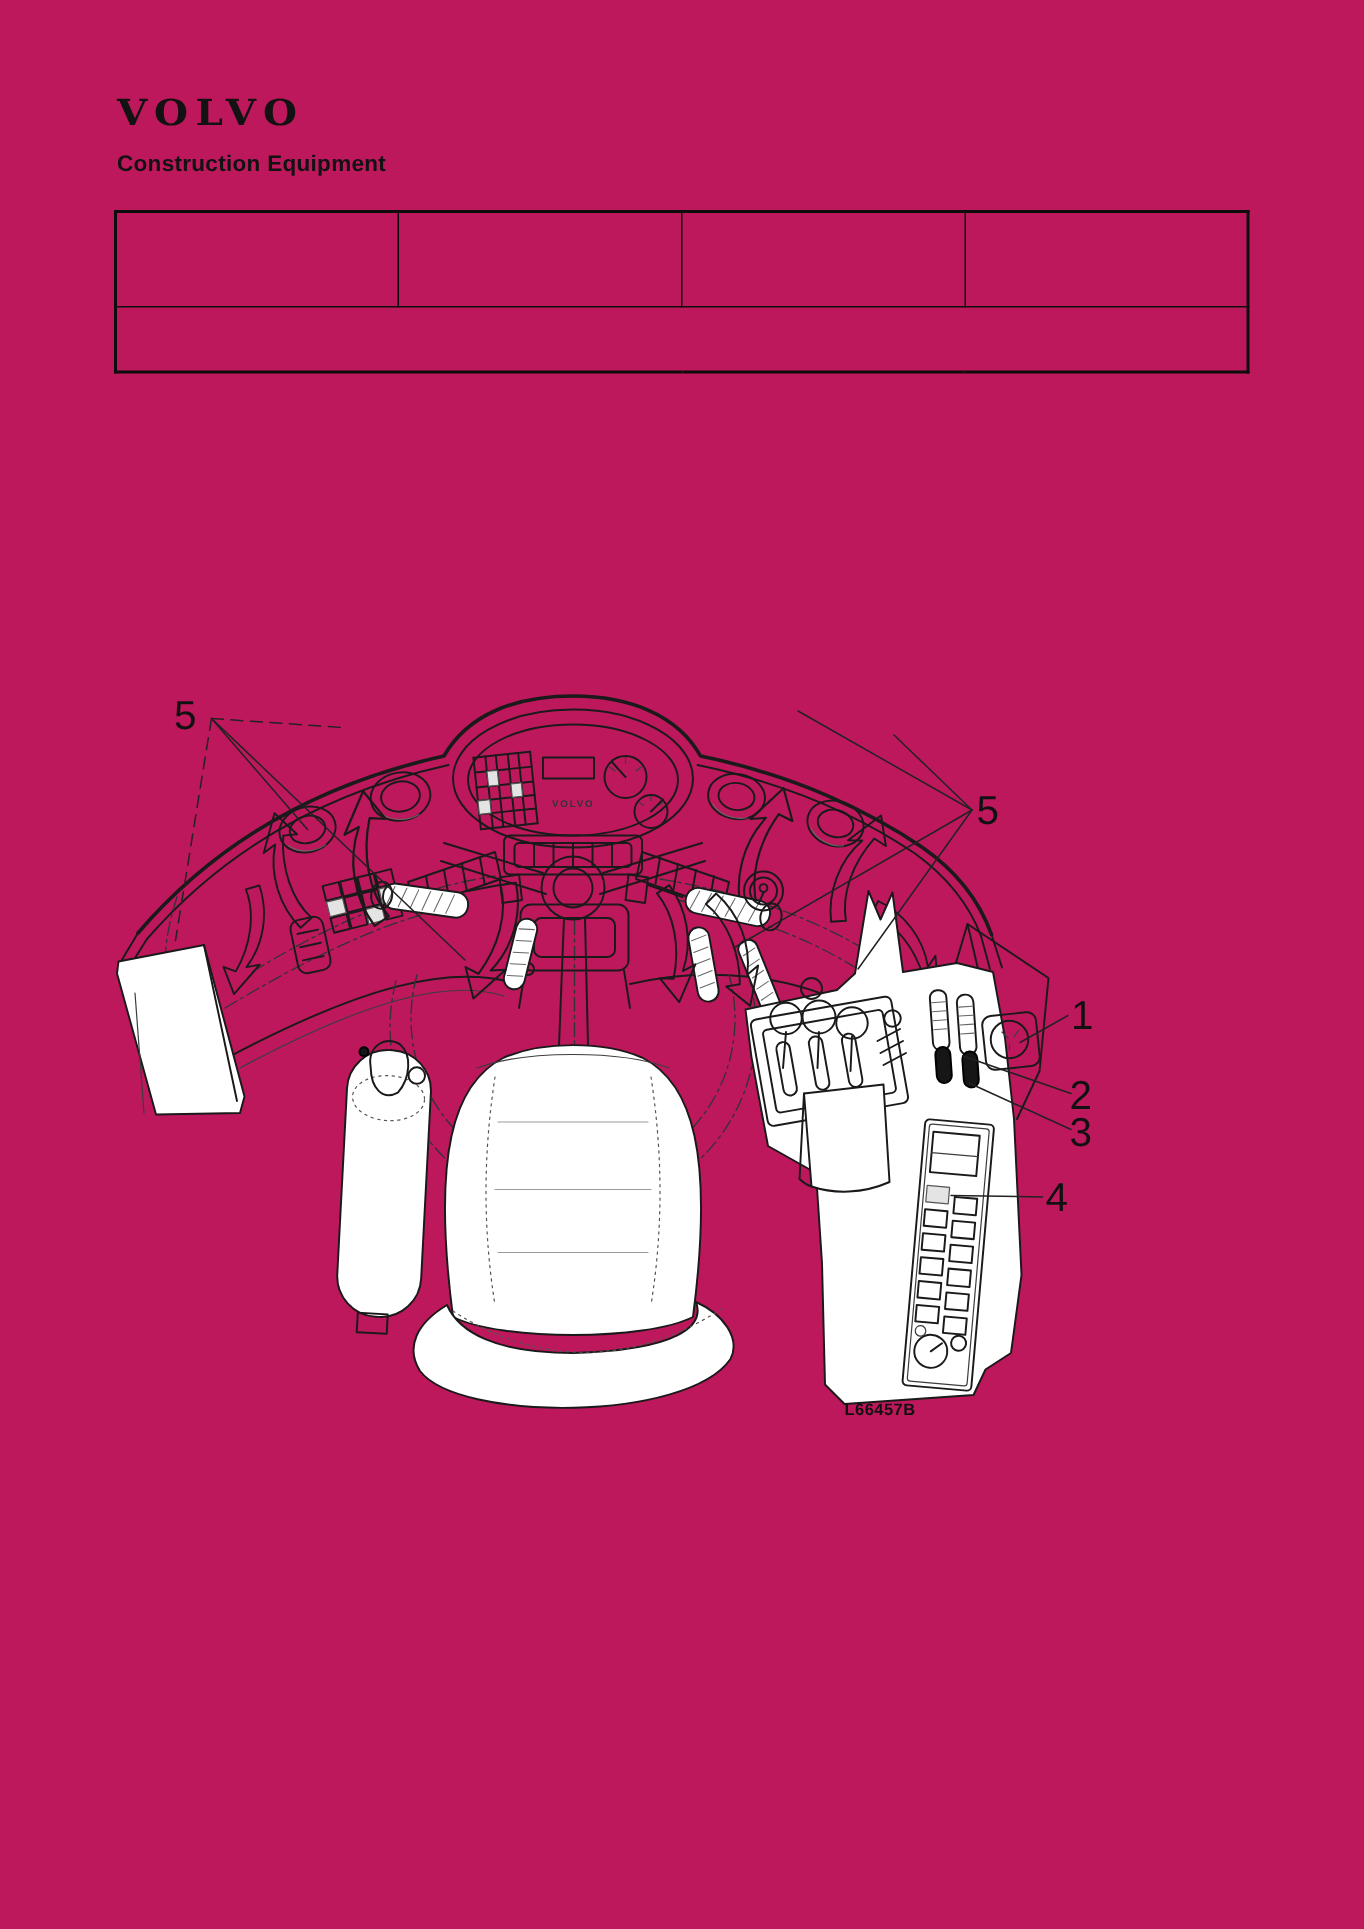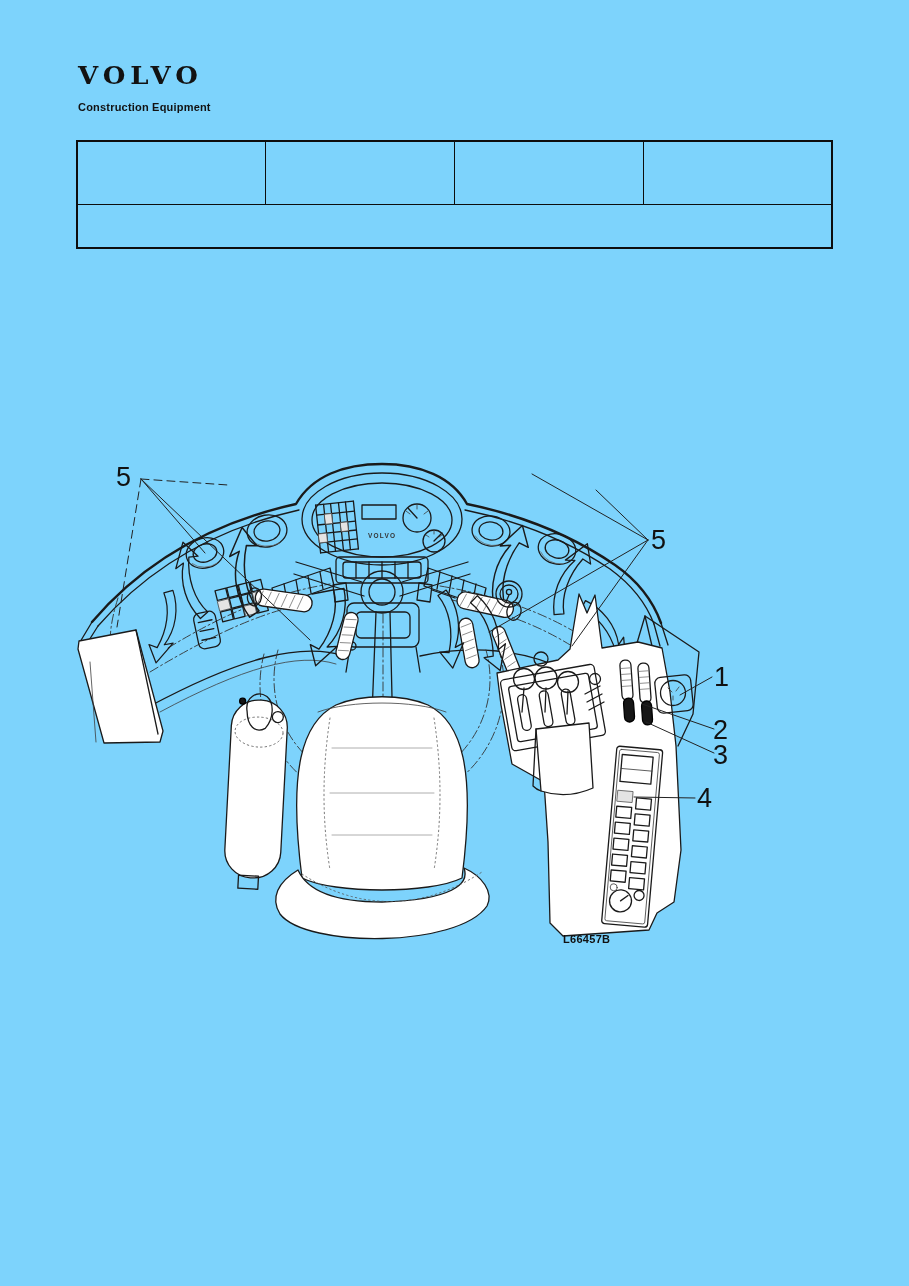--- a/index.html
+++ b/index.html
@@ -1,22 +1,22 @@
 <!DOCTYPE html>
 <html><head>
 <meta charset="utf-8">
 <style>
   html,body{margin:0;padding:0;background:#fff;}
-  .page{position:relative;width:909px;height:1286px;background:#7dd3fc;overflow:hidden;
+  .page{position:relative;width:909px;height:1286px;background:#be185d;overflow:hidden;
         font-family:"Liberation Sans", sans-serif;color:#111;}
   
   .logo{position:absolute;left:78px;top:62px;}
   .brand{font-family:"DejaVu Serif", serif;font-weight:bold;font-size:26px;
          letter-spacing:5px;color:#121212;transform:scaleY(.92);transform-origin:left top;}
-  .tagline{font-size:11px;font-weight:bold;letter-spacing:.2px;color:#121212;margin-top:9px;}
+  .tagline{font-size:15px;font-weight:bold;letter-spacing:.2px;color:#121212;margin-top:9px;}
   
   .formtable{position:absolute;left:76px;top:140px;width:757px;height:108px;
              border-collapse:collapse;table-layout:fixed;}
   .formtable td{border:1px solid #0d0d0d;padding:0;}
   .formtable{border:2px solid #0d0d0d;}
   .formtable tr.r1 td{height:62px;}
   .formtable tr.r2 td{height:42px;}
   
   .diagram{position:absolute;left:60px;top:425px;}
   .diagram path,.diagram rect,.diagram circle,.diagram ellipse,.diagram line,

